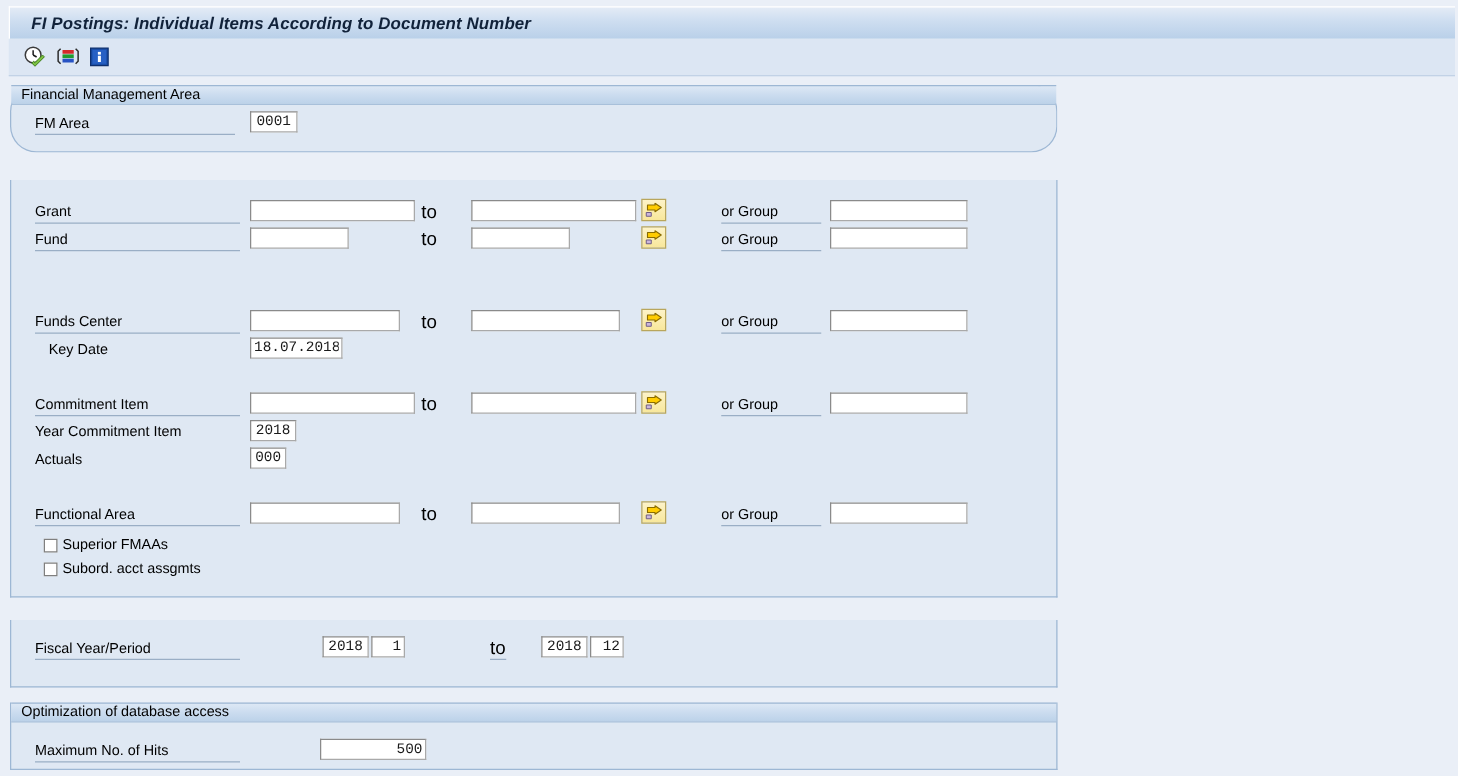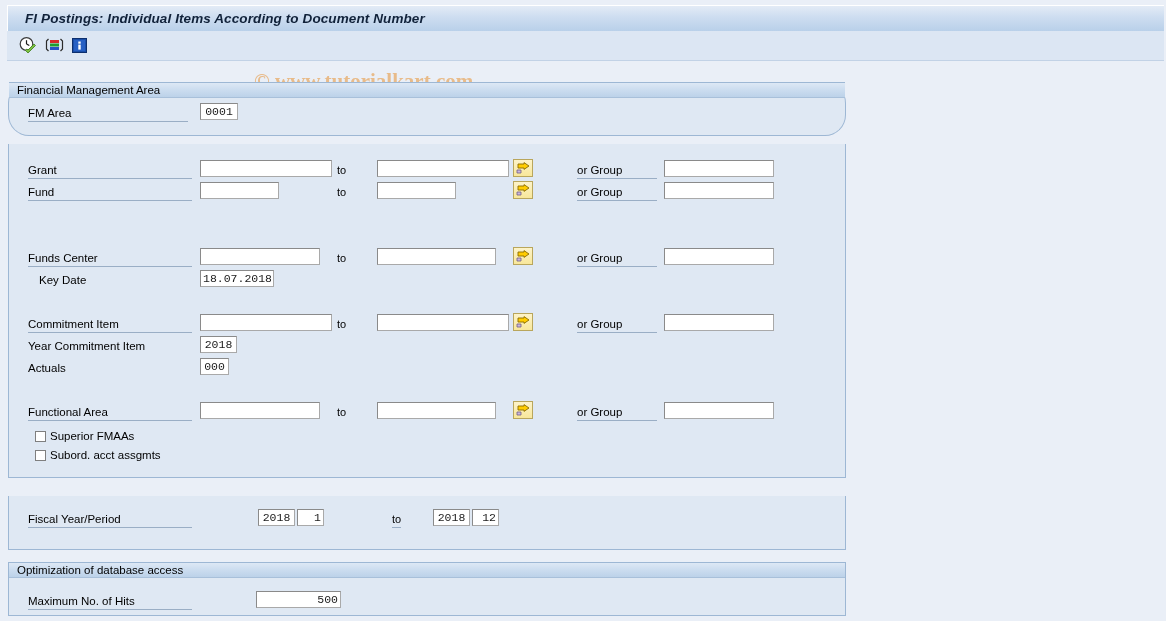--- a/index.html
+++ b/index.html
@@ -177,21 +177,21 @@
     flex: none;
   }
   .cblabel {
     font-size: 11.5px;
     line-height: 13px;
     color: #000000;
   }
 
   .txt {
     position: absolute;
-    font-size: 11px;
+    font-size: 15px;
     line-height: 14px;
     color: #000000;
     white-space: nowrap;
   }
   .txt.underlined {
     border-bottom: 1px solid #9aaec5;
     padding-bottom: 1px;
   }
 </style>
 </head>
@@ -229,21 +229,21 @@
         <rect x="2.5" y="2.5" width="14" height="14" fill="#1a4ea8" stroke="#0d2f6e" stroke-width="1"></rect>
         <rect x="4" y="4" width="11" height="11" fill="#2760c4"></rect>
         <rect x="8.3" y="5.5" width="2.4" height="2.2" fill="#ffffff"></rect>
         <rect x="8.3" y="8.6" width="2.4" height="5" fill="#ffffff"></rect>
       </svg>
     </span>
 
     <div id="watermark">© www.tutorialkart.com</div>
   </div>
 
-  <div class="panel" style="top:82px; height:54px;border-radius:21px;">
+  <div class="panel" style="top:68px; height:54px;border-radius:21px;">
     <div class="panel-header">Financial Management Area</div>
     <div class="panel-body" style="height:36px;">
       <span class="lbl underlined" style="left:19px; top:8px; width:160px;">FM Area</span>
       <input class="fld mono center" style="left: 191px; top: 5px; width: 38px;" value="0001">
     </div>
   </div>
 
   <div class="panel" style="top:144px; height:334px;">
     <div class="panel-body" style="height:316px;">
 

